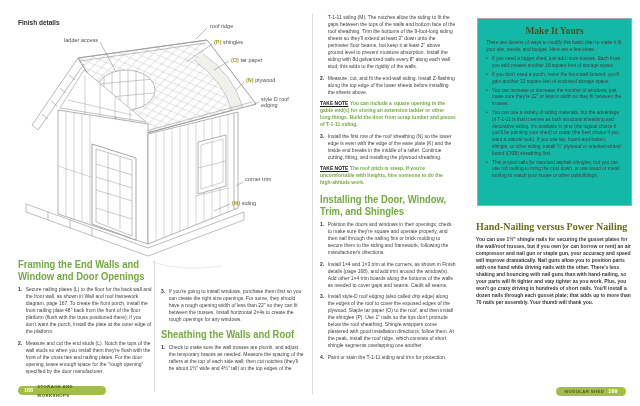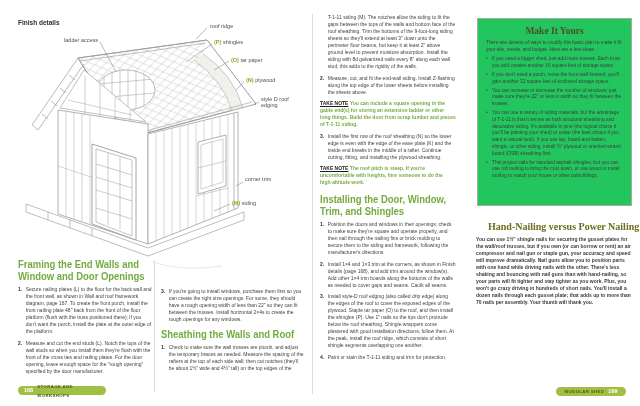--- a/index.html
+++ b/index.html
@@ -16,30 +16,30 @@
   .li{display:flex;margin-bottom:4.5px;}
   .num{font-weight:700;flex:0 0 9px;width:9px;color:#2b2b2b;}
   .litext{flex:1;}
   .para{margin-bottom:4.5px;}
   .note{margin-bottom:4.5px;}
   .tn{font-weight:700;text-decoration:underline;color:#1c1c1c;}
   .tntext{font-weight:700;color:#74ab40;}
   .vrule{position:absolute;width:1px;background:#dcdcdc;}
   
   .sidebar{position:absolute;left:477px;top:18px;width:155px;height:188px;
-           background:#22c55e;border:1px solid #a8a89c;box-sizing:border-box;
+           background:#14b8a6;border:1px solid #a8a89c;box-sizing:border-box;
            padding:7px 8px 6px 8px;overflow:hidden;}
   .sb-title{font-family:"Liberation Serif",serif;font-weight:700;font-size:9.5px;
             color:#4e4e24;text-align:center;margin:0 0 3px 0;}
   .sb-body{transform-origin:0 0;transform:scaleX(0.86);width:160px;
            font-size:5.6px;line-height:6.7px;color:#3f3f3f;}
   .bullet{display:flex;margin-top:2.5px;}
   .bdot{flex:0 0 7px;width:7px;}
   .hn-title{position:absolute;left:476px;top:221px;font-family:"Liberation Serif",serif;
-            font-weight:700;font-size:10px;color:#6b6d1f;margin-left:12px;}
+            font-weight:700;font-size:10px;color:#6b6d1f;}
   .hn-body{position:absolute;left:476px;top:236px;width:182px;height:112px;overflow:hidden;
            transform-origin:0 0;transform:scaleX(0.86);
            font-size:5.8px;line-height:7px;font-weight:700;color:#3a3a3a;}
   
   .pill{position:absolute;height:9px;border-radius:5px;background:#a2bf45;
         display:flex;align-items:center;gap:4px;padding:0 6px;box-sizing:border-box;}
   .pnum{color:#ffffff;font-weight:700;font-size:5.5px;line-height:9px;}
   .psec{color:#4c5f12;font-weight:700;font-size:4.3px;letter-spacing:0.4px;line-height:9px;}
 </style>
 </head>

